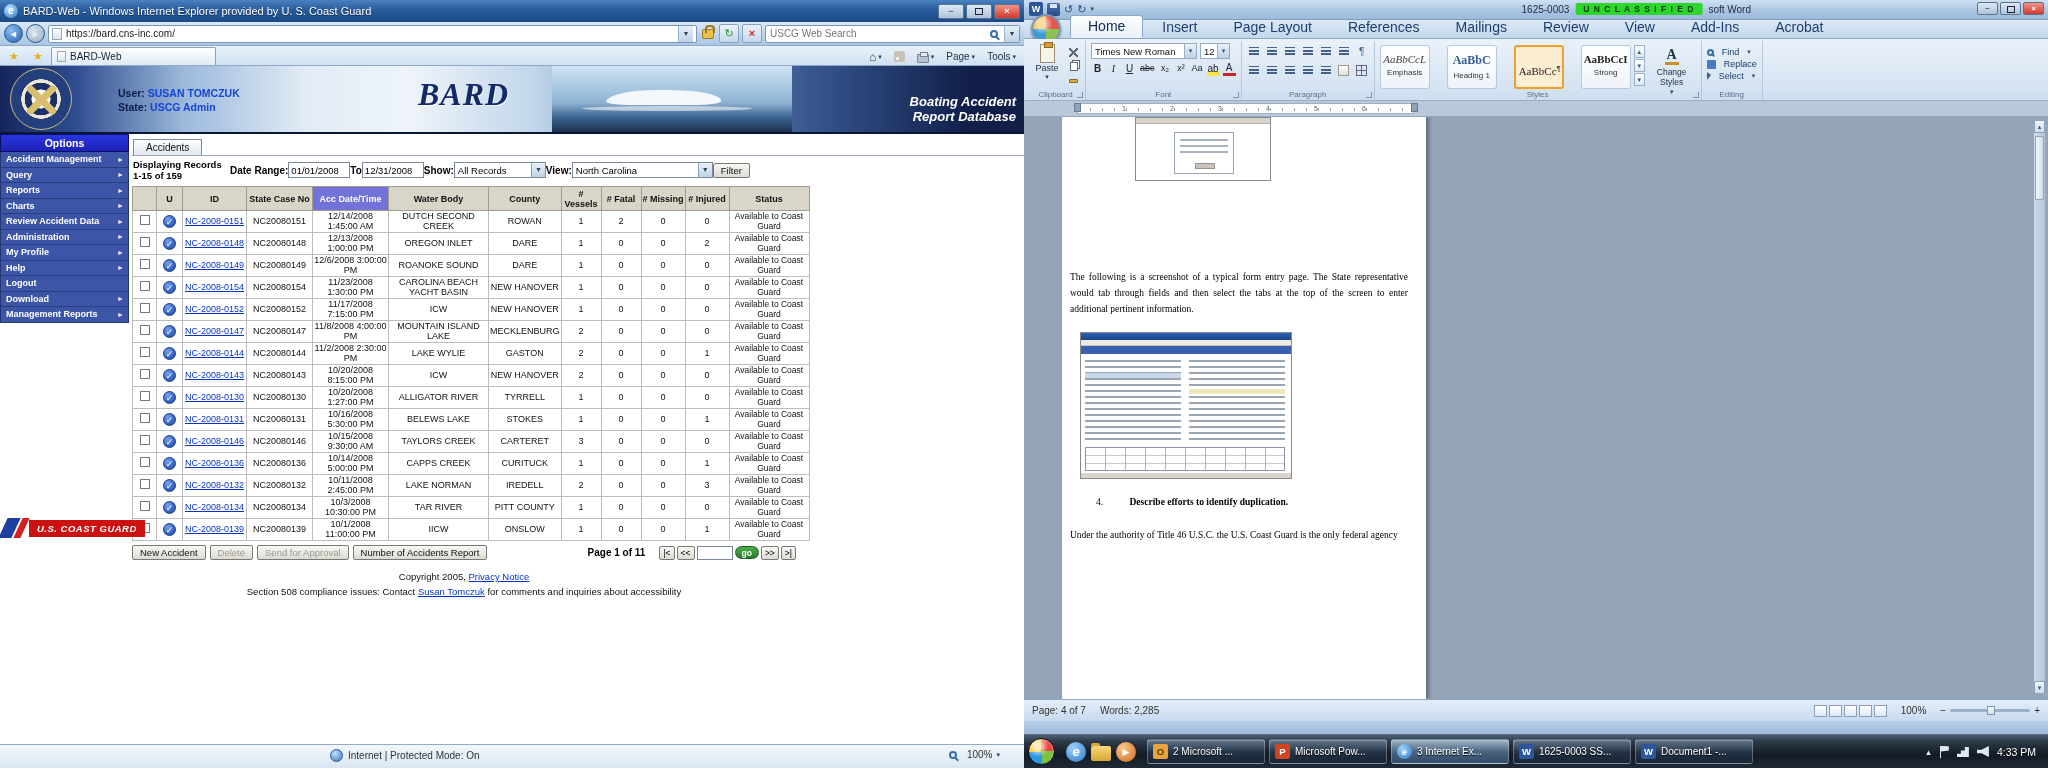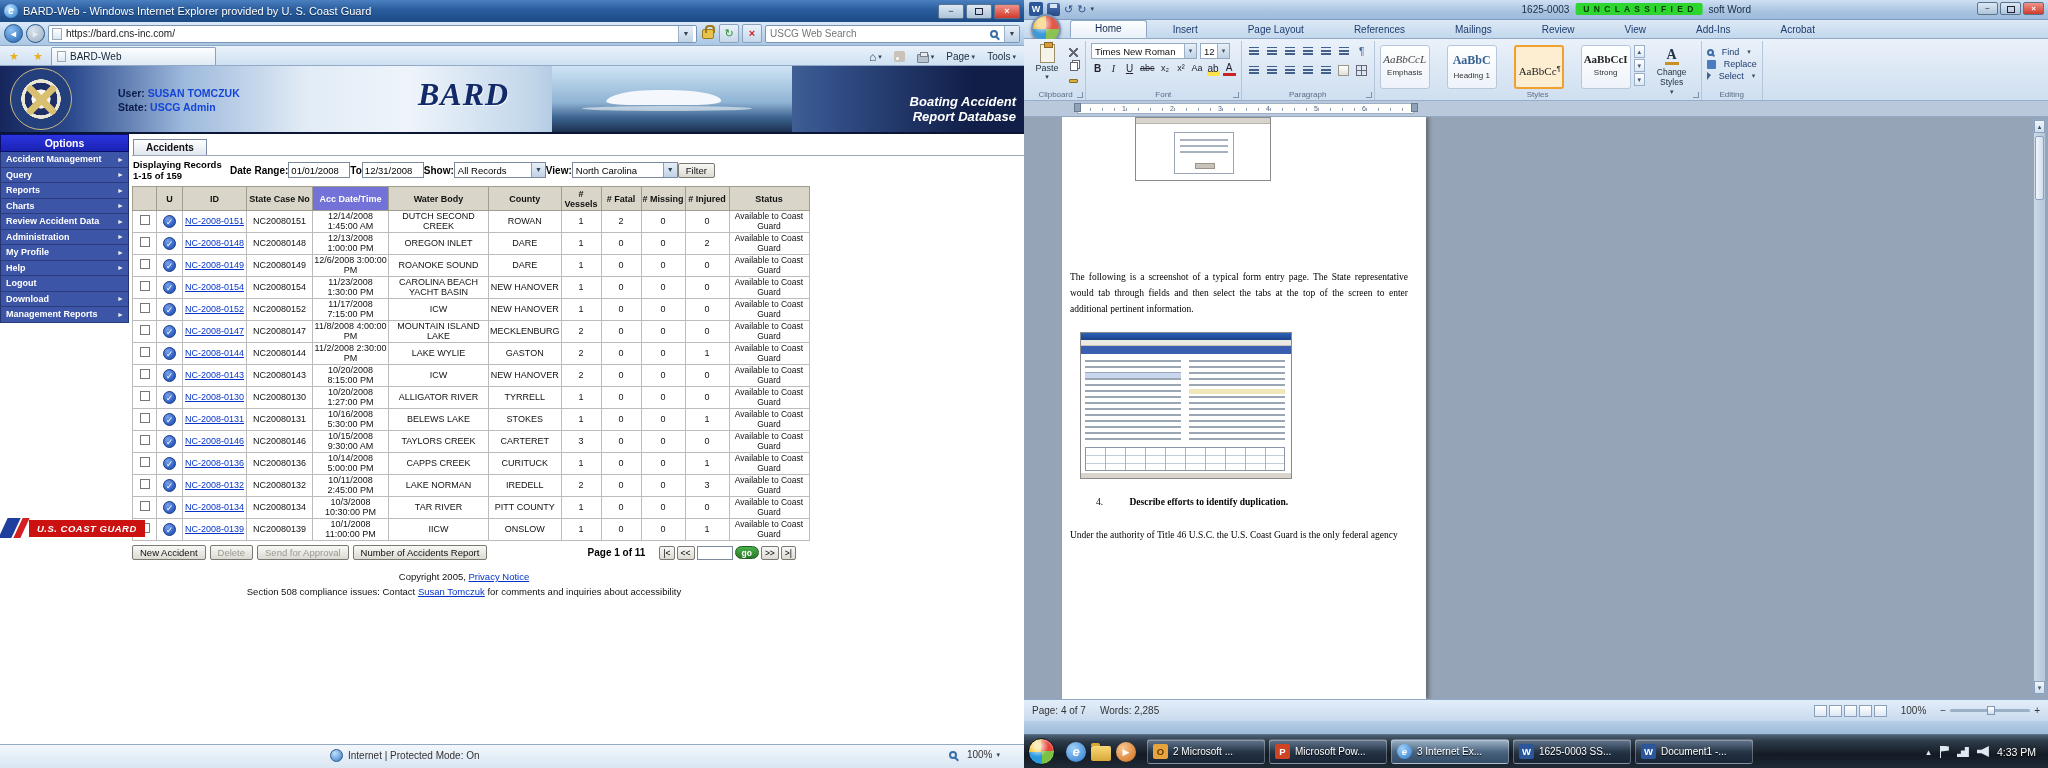--- a/index.html
+++ b/index.html
@@ -56,28 +56,28 @@
   .bard-logo{position:absolute;left:418px;top:10px;font-family:"Liberation Serif",serif;font-style:italic;font-weight:bold;font-size:32px;color:#122a6a;letter-spacing:1px;text-shadow:1px 1px 0 rgba(255,255,255,.7)}
   .photo{position:absolute;left:552px;top:0;width:240px;height:66px;background:linear-gradient(180deg,#cfe4f4 0%,#8fb4d4 55%,#3c6490 78%,#1c3050 100%);overflow:hidden}
   .photo::before{content:'';position:absolute;left:55px;top:24px;width:115px;height:15px;background:#f4f8fc;border-radius:50% 60% 30% 30%/90% 90% 30% 30%;transform:skewX(-14deg)}
   .photo::after{content:'';position:absolute;left:30px;top:40px;width:170px;height:5px;background:rgba(255,255,255,.55);border-radius:50%}
   .bard-sub{position:absolute;right:8px;top:28px;text-align:right;color:#fff;font-style:italic;font-weight:bold;font-size:13px;line-height:15px}
   .sidebar{position:absolute;left:0;top:68px;width:129px}
   .side-hd{background:linear-gradient(180deg,#2b35e0,#1b22b4);color:#fff;font-weight:bold;font-size:10.5px;text-align:center;padding:2px 11px;border:1px solid #0a0f6a}
   .side-item{display:flex;justify-content:space-between;align-items:center;background:#3d55a6;border-left:1px solid #24346e;border-right:1px solid #24346e;border-bottom:1px solid #2a3c7e;color:#fff;font-size:9px;font-weight:bold;padding:0 4px 0 5px;height:15.5px;cursor:default}
   .side-arrow{font-size:7px;color:#f0f0f0}
   .content{position:absolute;left:129px;top:68px;width:895px;padding:3px 0 0 3px}
-  .acc-tab{display:inline-block;position:relative;z-index:2;margin-left:1px;margin-bottom:-1px;background:linear-gradient(#ffffff,#dfe6ee);border:1px solid #7a8aa6;border-bottom:none;font-size:10px;font-weight:bold;padding:2px 12px;color:#111}
+  .acc-tab{display:inline-block;position:relative;z-index:2;margin-left:1px;margin-bottom:-1px;background:linear-gradient(#ffffff,#dfe6ee);border:1px solid #7a8aa6;border-bottom:none;font-size:10px;font-weight:normal;padding:2px 12px;color:#111}
   .controls{display:flex;align-items:center;padding:3px 0 4px 1px;font-size:10px;border-top:1px solid #9aa8ba}
   .disp{font-size:9.5px;font-weight:bold;line-height:11px;width:97px}
   .lbl{font-weight:bold;font-size:10px;white-space:nowrap}
   .fld{height:16px;border:1px solid #7a8a9c;background:#fff;font-size:9.5px;padding:0 2px;width:62px;font-family:inherit;outline:none}
   .sel{height:16px;border:1px solid #7a8a9c;background:#fff;font-size:9.5px;display:flex;align-items:center;justify-content:space-between;padding-left:3px}
   .sel .dd{font-size:7px;background:linear-gradient(#e8f0f8,#c0d2e6);border-left:1px solid #8aa0b8;width:14px;height:14px;text-align:center;line-height:13px;color:#345}
-  .sel-show{width:92px}.sel-view{width:106px}
+  .sel-show{width:92px}.sel-view{width:141px}
   .btn{background:linear-gradient(#f8f8f6,#dcdad2);border:1px solid #7a7a72;font-size:9.5px;padding:1px 7px;color:#111;border-radius:2px}
   .btn.dis{color:#9a9a94}
   .acc-table{border-collapse:collapse;table-layout:fixed;font-size:9px;margin-top:1px;background:#fff}
   .acc-table th{background:#d9d5c9;border:1px solid #a09c8e;font-size:9px;padding:1px;line-height:10px;height:24px;color:#111;font-weight:bold}
   .acc-table th.th-date{background:#7272d8;color:#fff}
   .acc-table td{border:1px solid #bcbcbc;text-align:center;padding:1px;line-height:9.5px;height:20px;color:#111}
   .td-status{font-size:8.5px}
   .idlink{color:#0535c8;text-decoration:underline}
   .cbx{display:inline-block;width:10px;height:10px;border:1px solid #777;background:#fff}
   .uicon{display:inline-block;width:13px;height:13px;border-radius:50%;background:radial-gradient(circle at 35% 30%,#7aa2e8,#2b5cc0 70%);color:#fff;font-size:9px;line-height:13px;border:1px solid #1c3c86}
@@ -106,21 +106,21 @@
   .q-save{width:13px;height:13px;background:linear-gradient(#4a72b8,#2a4a86);border-radius:2px;position:relative}
   .q-save::before{content:'';position:absolute;left:3px;top:1px;width:7px;height:4px;background:#dce6f2}
   .q-arrow{font-size:11px;color:#2a4a86;line-height:13px}
   .q-dd{font-size:7px;color:#345}
   .tgroup{position:absolute;left:58%;top:3px;transform:translateX(-42%);display:flex;gap:6px;align-items:center;font-size:10px;color:#1a2a42;white-space:nowrap}
   .classif{background:#2ed52e;color:#043a04;font-weight:bold;font-size:8.5px;padding:1px 8px;letter-spacing:1px;border-radius:2px}
   .w-winbtns{position:absolute;right:4px;top:2px;display:flex;gap:2px}
   .w-winbtns .wb{width:21px;height:13px;line-height:11px;font-size:8px}
   .w-tabs{position:absolute;top:20px;left:0;right:0;height:19px;background:linear-gradient(#dce9f6,#c3d8ec);border-bottom:1px solid #8fa8c8;display:flex;align-items:flex-end;padding-left:46px;gap:2px}
   .orb{position:absolute;left:7px;top:-6px;width:30px;height:30px;border-radius:50%;border:2px solid #7a94b8;box-shadow:0 1px 3px rgba(0,0,0,.4);background:radial-gradient(circle at 35% 30%,rgba(255,255,255,.55) 0 18%,rgba(255,255,255,0) 42%),conic-gradient(#e2594a 0 25%,#8cc153 0 50%,#3a9ad8 0 75%,#f2b72e 0 100%)}
-  .rtab{font-size:10px;color:#1e3c6e;padding:2px 24px 3px;border-radius:3px 3px 0 0}
+  .rtab{font-size:14px;color:#1e3c6e;padding:2px 17px 3px;border-radius:3px 3px 0 0}
   .rtab.active{background:linear-gradient(#fdfefe,#e9f1f9);border:1px solid #8fa8c8;border-bottom:1px solid #ecf2f9;color:#13294e}
   .w-ribbon{position:absolute;top:39px;left:0;right:0;height:62px;background:linear-gradient(#eaf1fa,#dbe7f4 55%,#cfdff0);border-bottom:1px solid #96aecb;display:flex;padding:2px 2px 0}
   .rgroup{position:relative;border-right:1px solid #b6c6da;padding:2px 5px 12px;display:flex;gap:4px}
   .glabel{position:absolute;bottom:1px;left:0;right:0;text-align:center;font-size:8px;color:#5c6c84}
   .launch{position:absolute;right:2px;bottom:2px;width:6px;height:6px;border-right:1px solid #7e92ac;border-bottom:1px solid #7e92ac}
   .paste-big{display:flex;flex-direction:column;align-items:center;font-size:9px;color:#234;width:32px}
   .clipico{width:15px;height:19px;background:#f5f3ea;border:1px solid #9a8f6a;position:relative;margin-top:1px}
   .clipico::before{content:'';position:absolute;left:3px;top:-3px;width:7px;height:4px;background:#d89a40;border:1px solid #8a6a20}
   .clip-col{display:flex;flex-direction:column;gap:3px;padding-top:4px}
   .mini{width:13px;height:11px;display:flex;align-items:center;justify-content:center}

